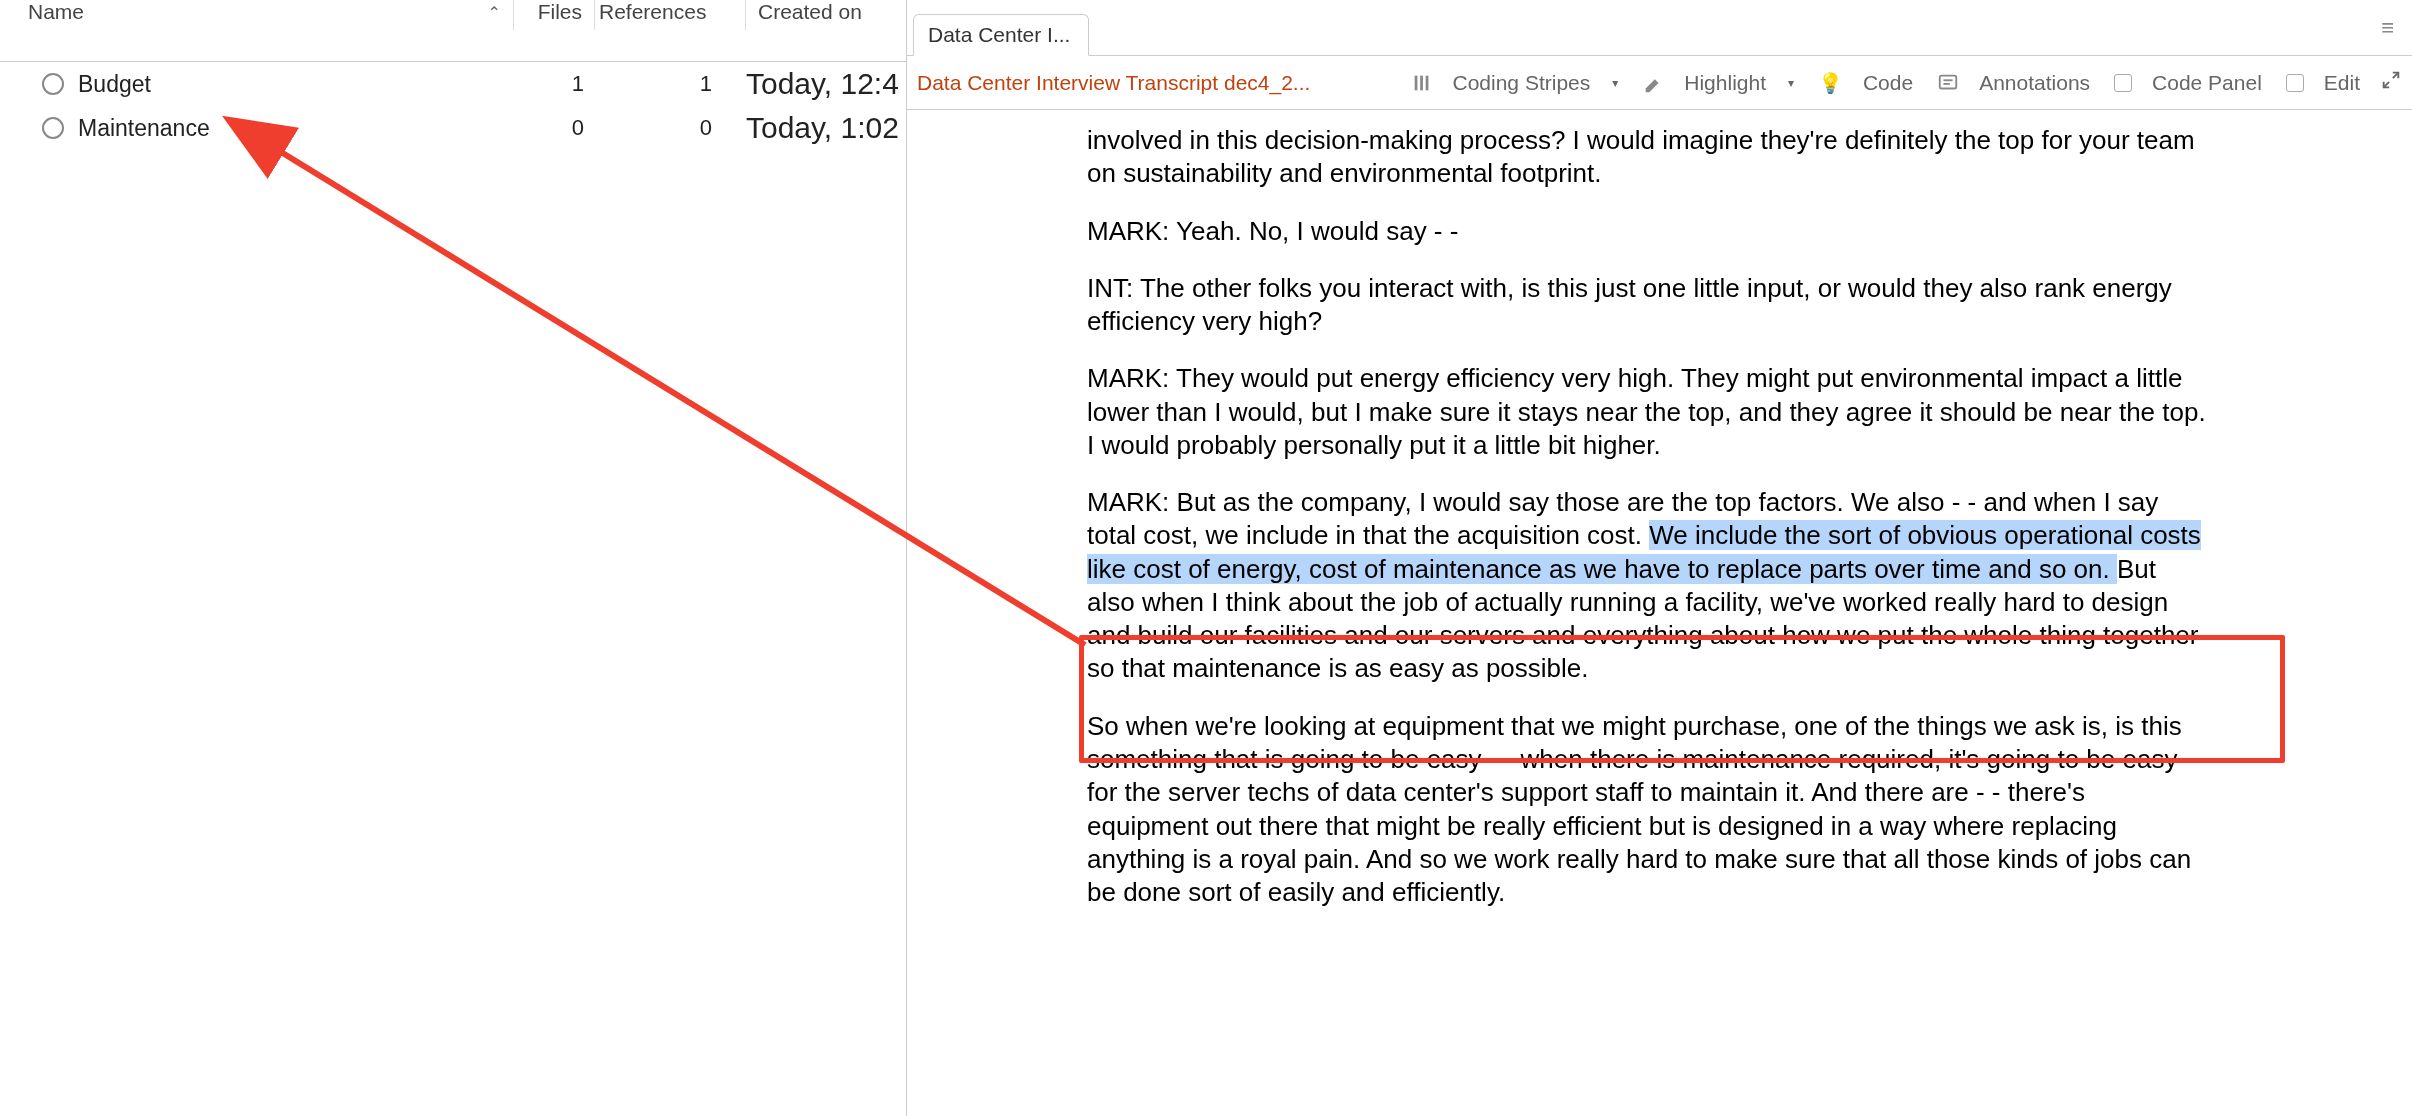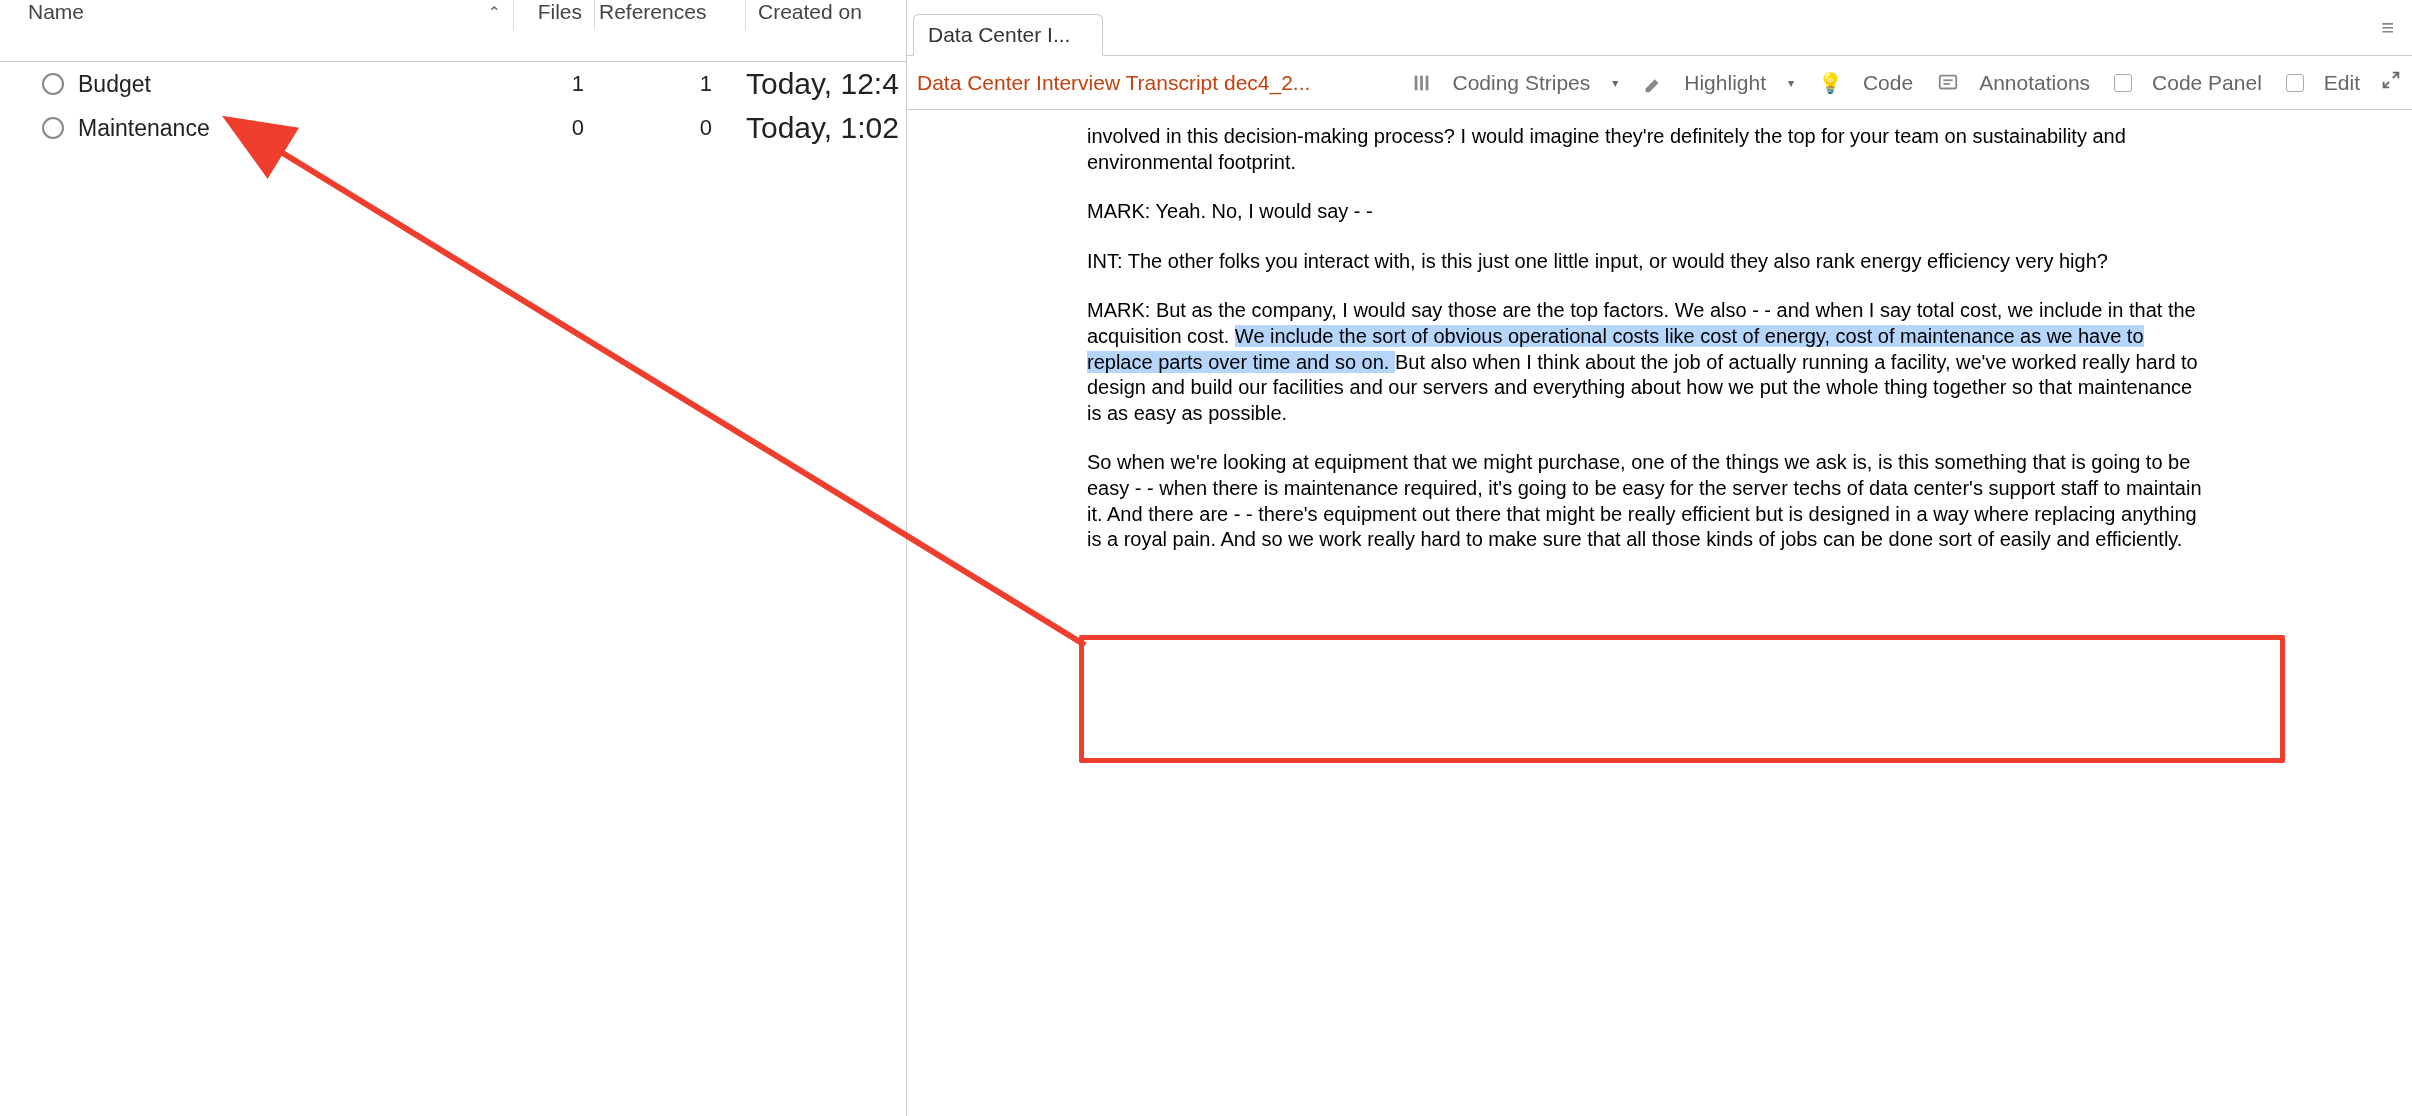--- a/index.html
+++ b/index.html
@@ -63,21 +63,21 @@
     display:flex; align-items:flex-end;
     border-bottom:1px solid #ccc;
     padding-left:6px;
     gap:4px;
   }
   .tab {
     background:#fff;
     border:1px solid #ccc;
     border-bottom:1px solid #fff;
     border-radius:6px 6px 0 0;
-    padding: 8px 32px 8px 14px;
+    padding: 8px 18px 8px 14px;
     font-size:21px;
     color:#333;
     position:relative;
     top:1px;
   }
   .tab-menu-ico {
     margin-left:auto; margin-right:16px;
     align-self:center;
     color:#888; font-size:22px; letter-spacing:2px;
   }
@@ -101,21 +101,21 @@
   .expand-ico { margin-left:4px; color:#666;}
 
   
   .doc-scroll {
     flex:1;
     overflow:hidden;
     position:relative;
   }
   .doc-content {
     padding: 0 40px 0 180px;
-    font-size: 20px;
+    font-size: 26px;
     line-height: 1.28;
     color:#000;
     position:relative;
     top:-10px;
     max-width: 1340px;
   }
   .doc-content p { margin: 24px 0; }
   .hl-sel { background:#b6d5fb; }
   .red-box {
     position:absolute;
@@ -219,20 +219,21 @@
             <path d="M4 20 L10 14 M20 4 L14 10" stroke="#666" stroke-width="2"></path>
           </svg>
       </span>
     </div>
 
     <div class="doc-scroll">
       <div class="doc-content">
         <p>involved in this decision-making process?  I would imagine they're definitely the top for your team on sustainability and environmental footprint.</p>
         <p>MARK:  Yeah.  No, I would say - -</p>
         <p>INT:  The other folks you interact with, is this just one little input, or would they also rank energy efficiency very high?</p>
+        <p>MARK:  They would put energy efficiency very high.  They might put environmental impact a little lower than I would, but I make sure it stays near the top, and they agree it should be near the top.  I would probably personally put it a little bit higher.</p>
         <p><span>MARK:  But as the company, I would say those are the top factors.  We also - - and when I say total cost, we include in that the acquisition cost.  </span><span class="hl-sel">We include the sort of obvious operational costs like cost of energy, cost of maintenance as we have to replace parts over time and so on.  </span><span>But also when I think about the job of actually running a facility, we've worked really hard to design and build our facilities and our servers and everything about how we put the whole thing together so that maintenance is as easy as possible.</span></p>
         <p>So when we're looking at equipment that we might purchase, one of the things we ask is, is this something that is going to be easy - - when there is maintenance required, it's going to be easy for the server techs of data center's support staff to maintain it.  And there are - - there's equipment out there that might be really efficient but is designed in a way where replacing anything is a royal pain.  And so we work really hard to make sure that all those kinds of jobs can be done sort of easily and efficiently.</p>
       </div>
 
       <div class="red-box" style="left:172px; top:525px; width:1206px; height:128px;"></div>
     </div>
   </div>
 
 </div>
 

